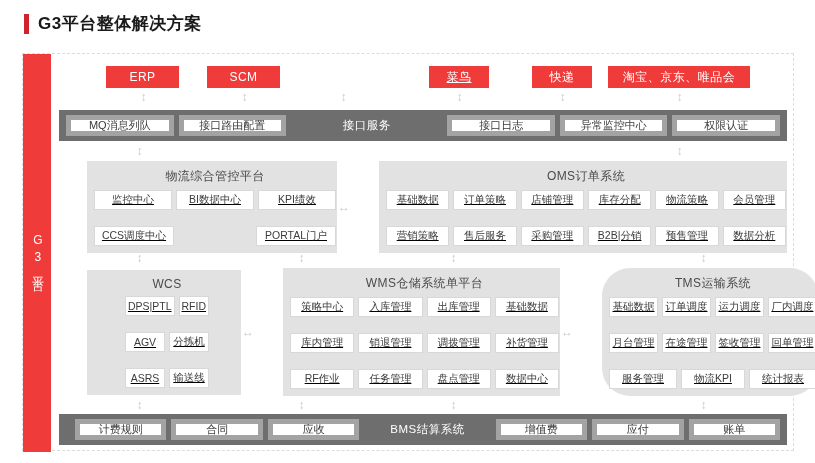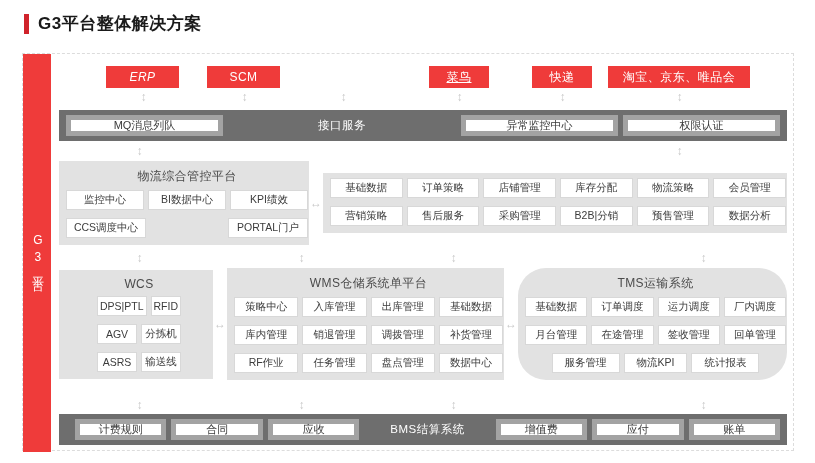--- a/index.html
+++ b/index.html
@@ -92,27 +92,27 @@
 
   .row-arrows {
     position: absolute; width: 728px; height: 13px;
   }
   .row-arrows .arrow-v { position: absolute; top: 0; }
 
   
   .panel {
     background: #e2e2e2;
     padding: 5px 1px 7px 7px;
-    display: flex; flex-direction: column;
+    display: flex; flex-direction: column; margin-left: 28px;
   }
   .panel-title {
     text-align: center; font-size: 12px; color: #4a4a4a;
     padding: 2px 0 5px 0; letter-spacing: .4px;
   }
-  .panel-grid { display: flex; flex-direction: column; gap: 8px; }
+  .panel-grid { display: flex; flex-direction: column; gap: 16px; text-decoration: underline; }
   .panel-line { display: flex; gap: 4px; }
   .panel-line.center { justify-content: center; }
   .item {
     background: #fff; border: 1px solid #d8d8d8;
     height: 20px; flex: 1 1 0;
     display: flex; align-items: center; justify-content: center;
     font-size: 10.5px; color: #3c3c3c; white-space: nowrap;
     padding: 0 2px;
   }
   .item.fixed { flex: 0 0 auto; padding: 0 12px; }
@@ -147,38 +147,40 @@
 
   <div class="frame">
 
     <div class="sidebar">
       <div class="sidebar-label">G3平台</div>
     </div>
 
     <div class="content">
 
       <div class="src-row" id="srcRow">
-          <div class="src-chip" style="left: 47px; width: 73px; font-style: italic;">ERP</div>
+          <div class="src-chip" style="left: 47px; width: 73px;">ERP</div>
           <div class="src-chip" style="left: 148px; width: 73px;">SCM</div>
           <div class="src-chip" style="left: 370px; width: 60px; text-decoration: underline;">菜鸟</div>
           <div class="src-chip" style="left: 473px; width: 60px;">快递</div>
           <div class="src-chip" style="left: 549px; width: 142px;">淘宝、京东、唯品会</div>
         </div>
       <div class="src-arrows" id="srcArrows">
           <div class="arrow-v" style="left: 80px;">↕</div>
           <div class="arrow-v" style="left: 181px;">↕</div>
           <div class="arrow-v" style="left: 280px;">↕</div>
           <div class="arrow-v" style="left: 396px;">↕</div>
           <div class="arrow-v" style="left: 499px;">↕</div>
           <div class="arrow-v" style="left: 616px;">↕</div>
         </div>
 
       <div class="gray-bar if-bar" id="ifBar">
           <div class="cell">MQ消息列队</div>
+          <div class="cell">接口路由配置</div>
           <div class="bar-label">接口服务</div>
+          <div class="cell">接口日志</div>
           <div class="cell">异常监控中心</div>
           <div class="cell">权限认证</div>
         </div>
 
       <div class="row-arrows" style="top:90px" id="arrowsRow1">
           <div class="arrow-v" style="left: 76px;">↕</div>
           <div class="arrow-v" style="left: 616px;">↕</div>
         </div>
 
       <div class="mid-band">
@@ -192,20 +194,21 @@
               </div>
               <div class="panel-line">
                 <div class="item">CCS调度中心</div>
                 <div class="spacer"></div>
                 <div class="item">PORTAL门户</div>
               </div>
             </div>
         </div>
         <div class="arrow-h">↔</div>
         <div class="panel p-oms">
+          <div class="panel-title">OMS订单系统</div>
           <div class="panel-grid" id="gridOms">
               <div class="panel-line">
                 <div class="item">基础数据</div>
                 <div class="item">订单策略</div>
                 <div class="item">店铺管理</div>
                 <div class="item">库存分配</div>
                 <div class="item">物流策略</div>
                 <div class="item">会员管理</div>
               </div>
               <div class="panel-line">

